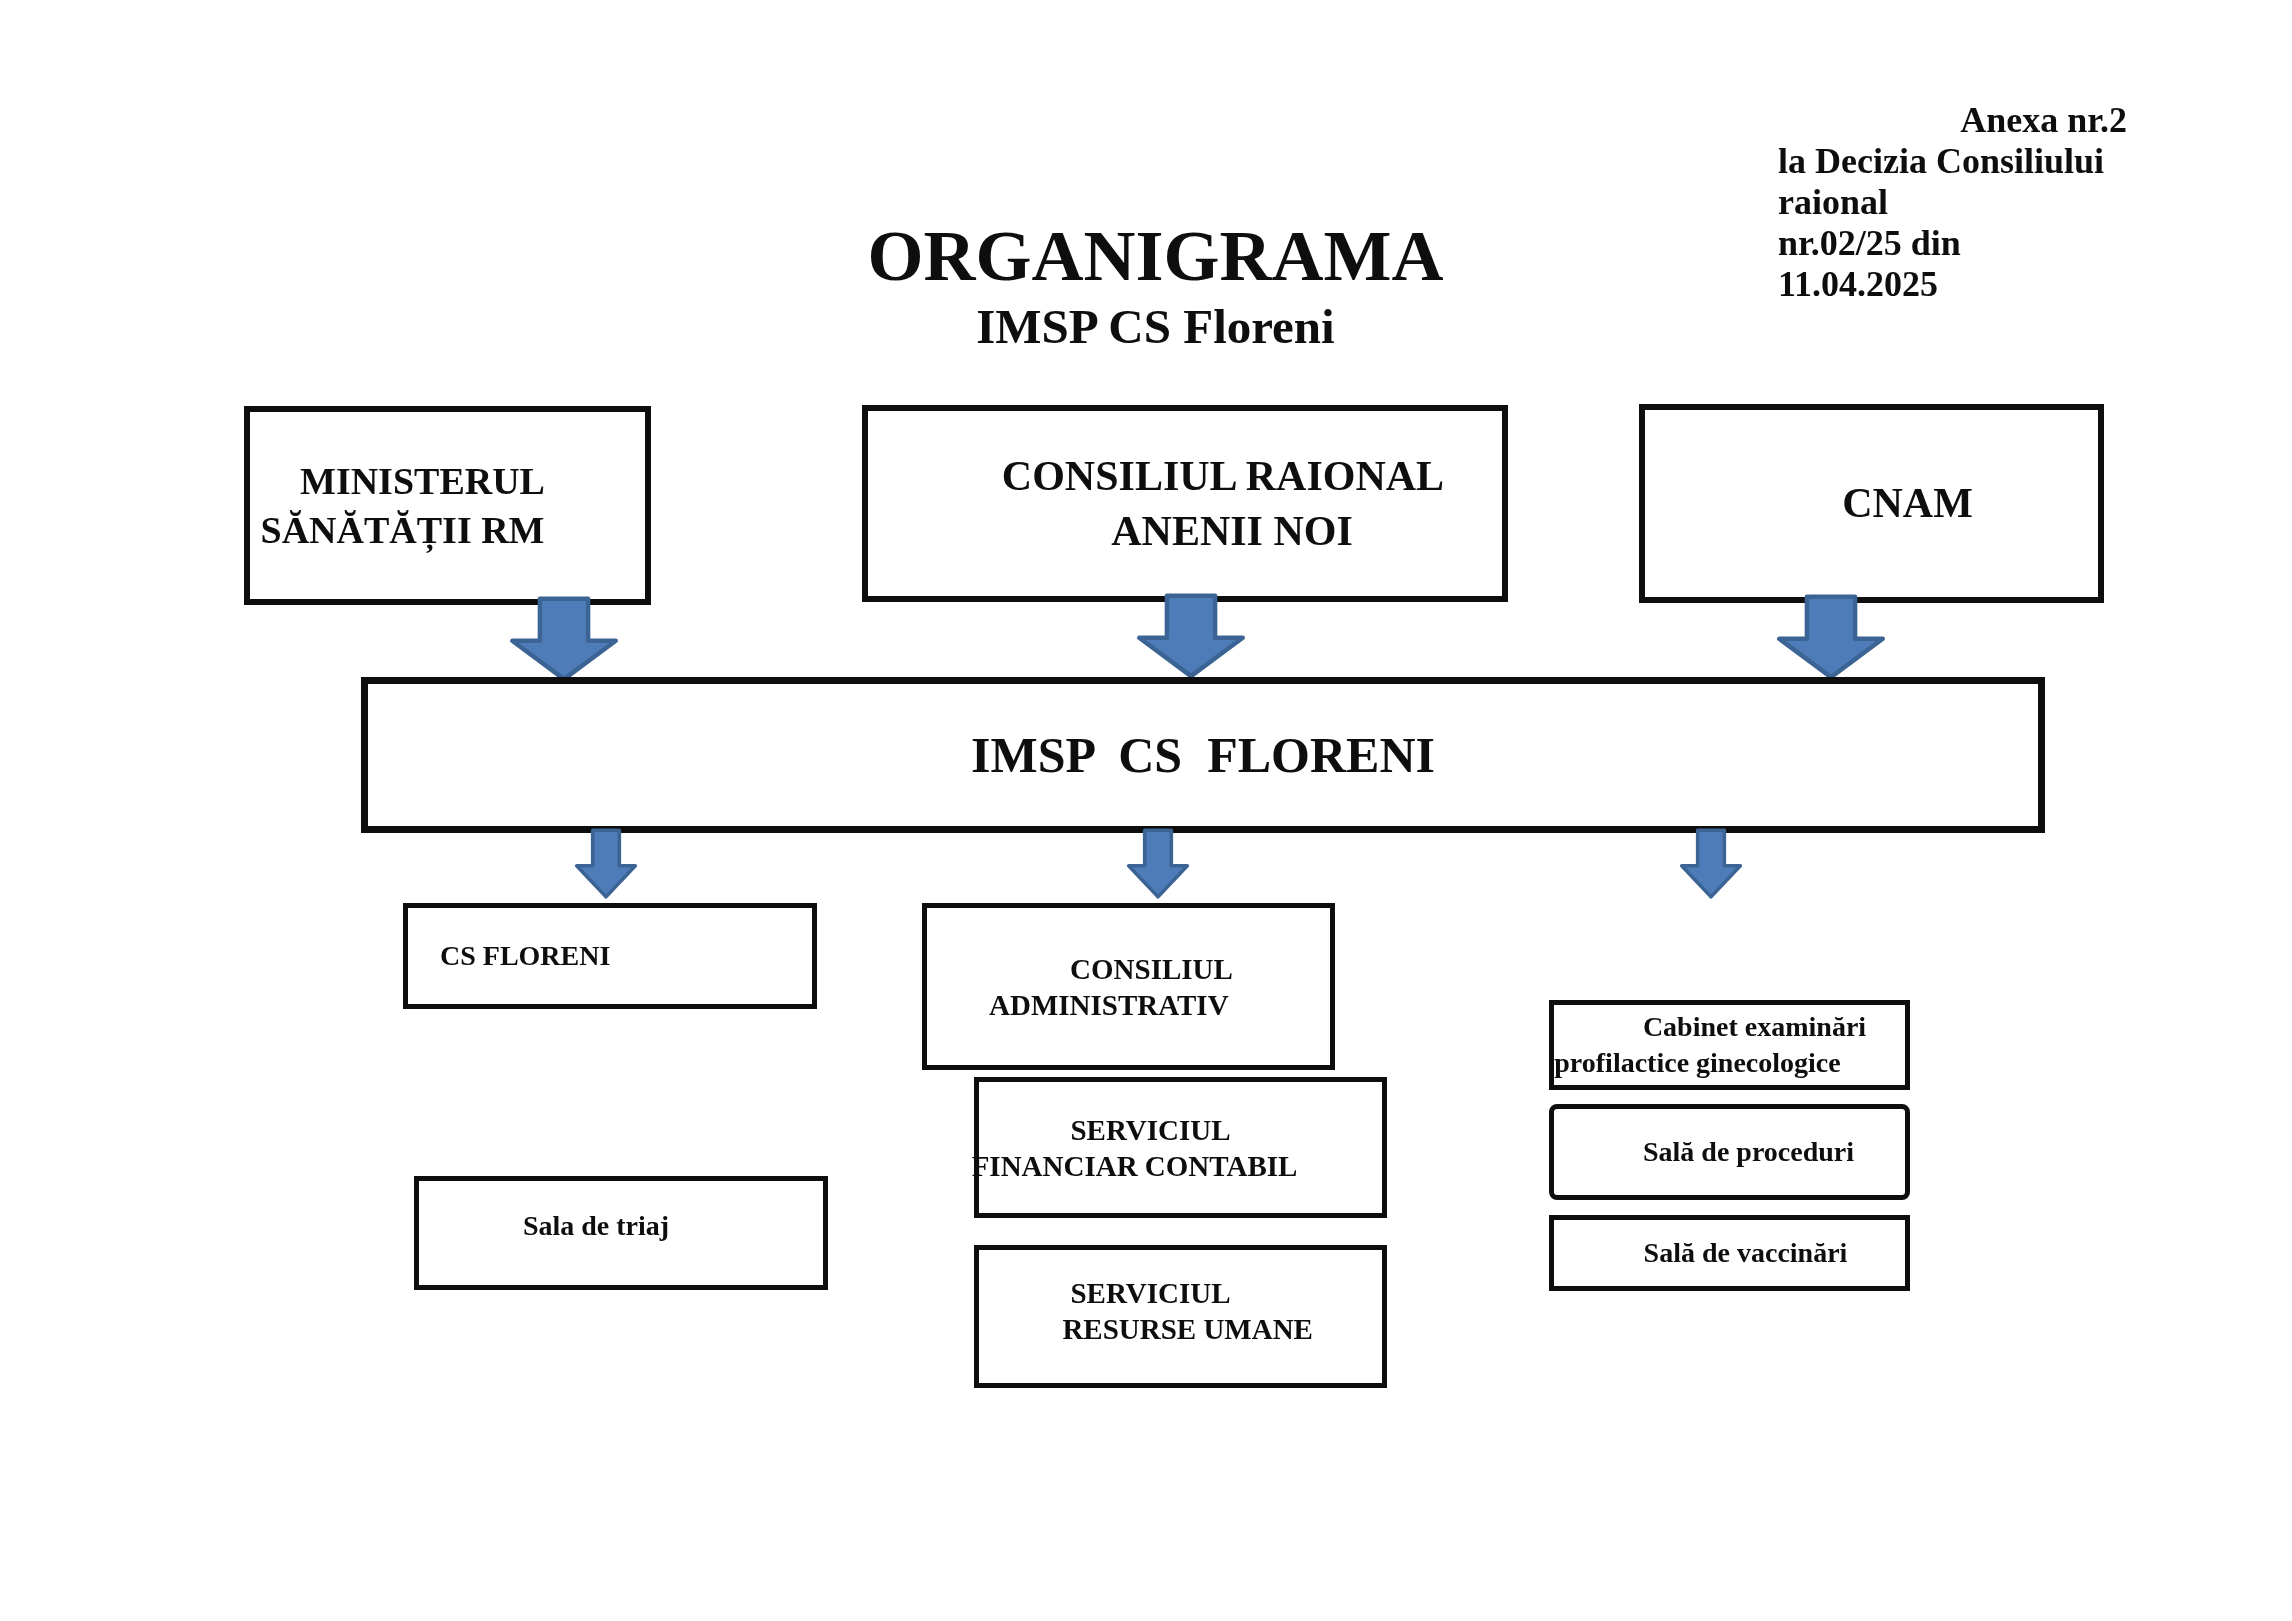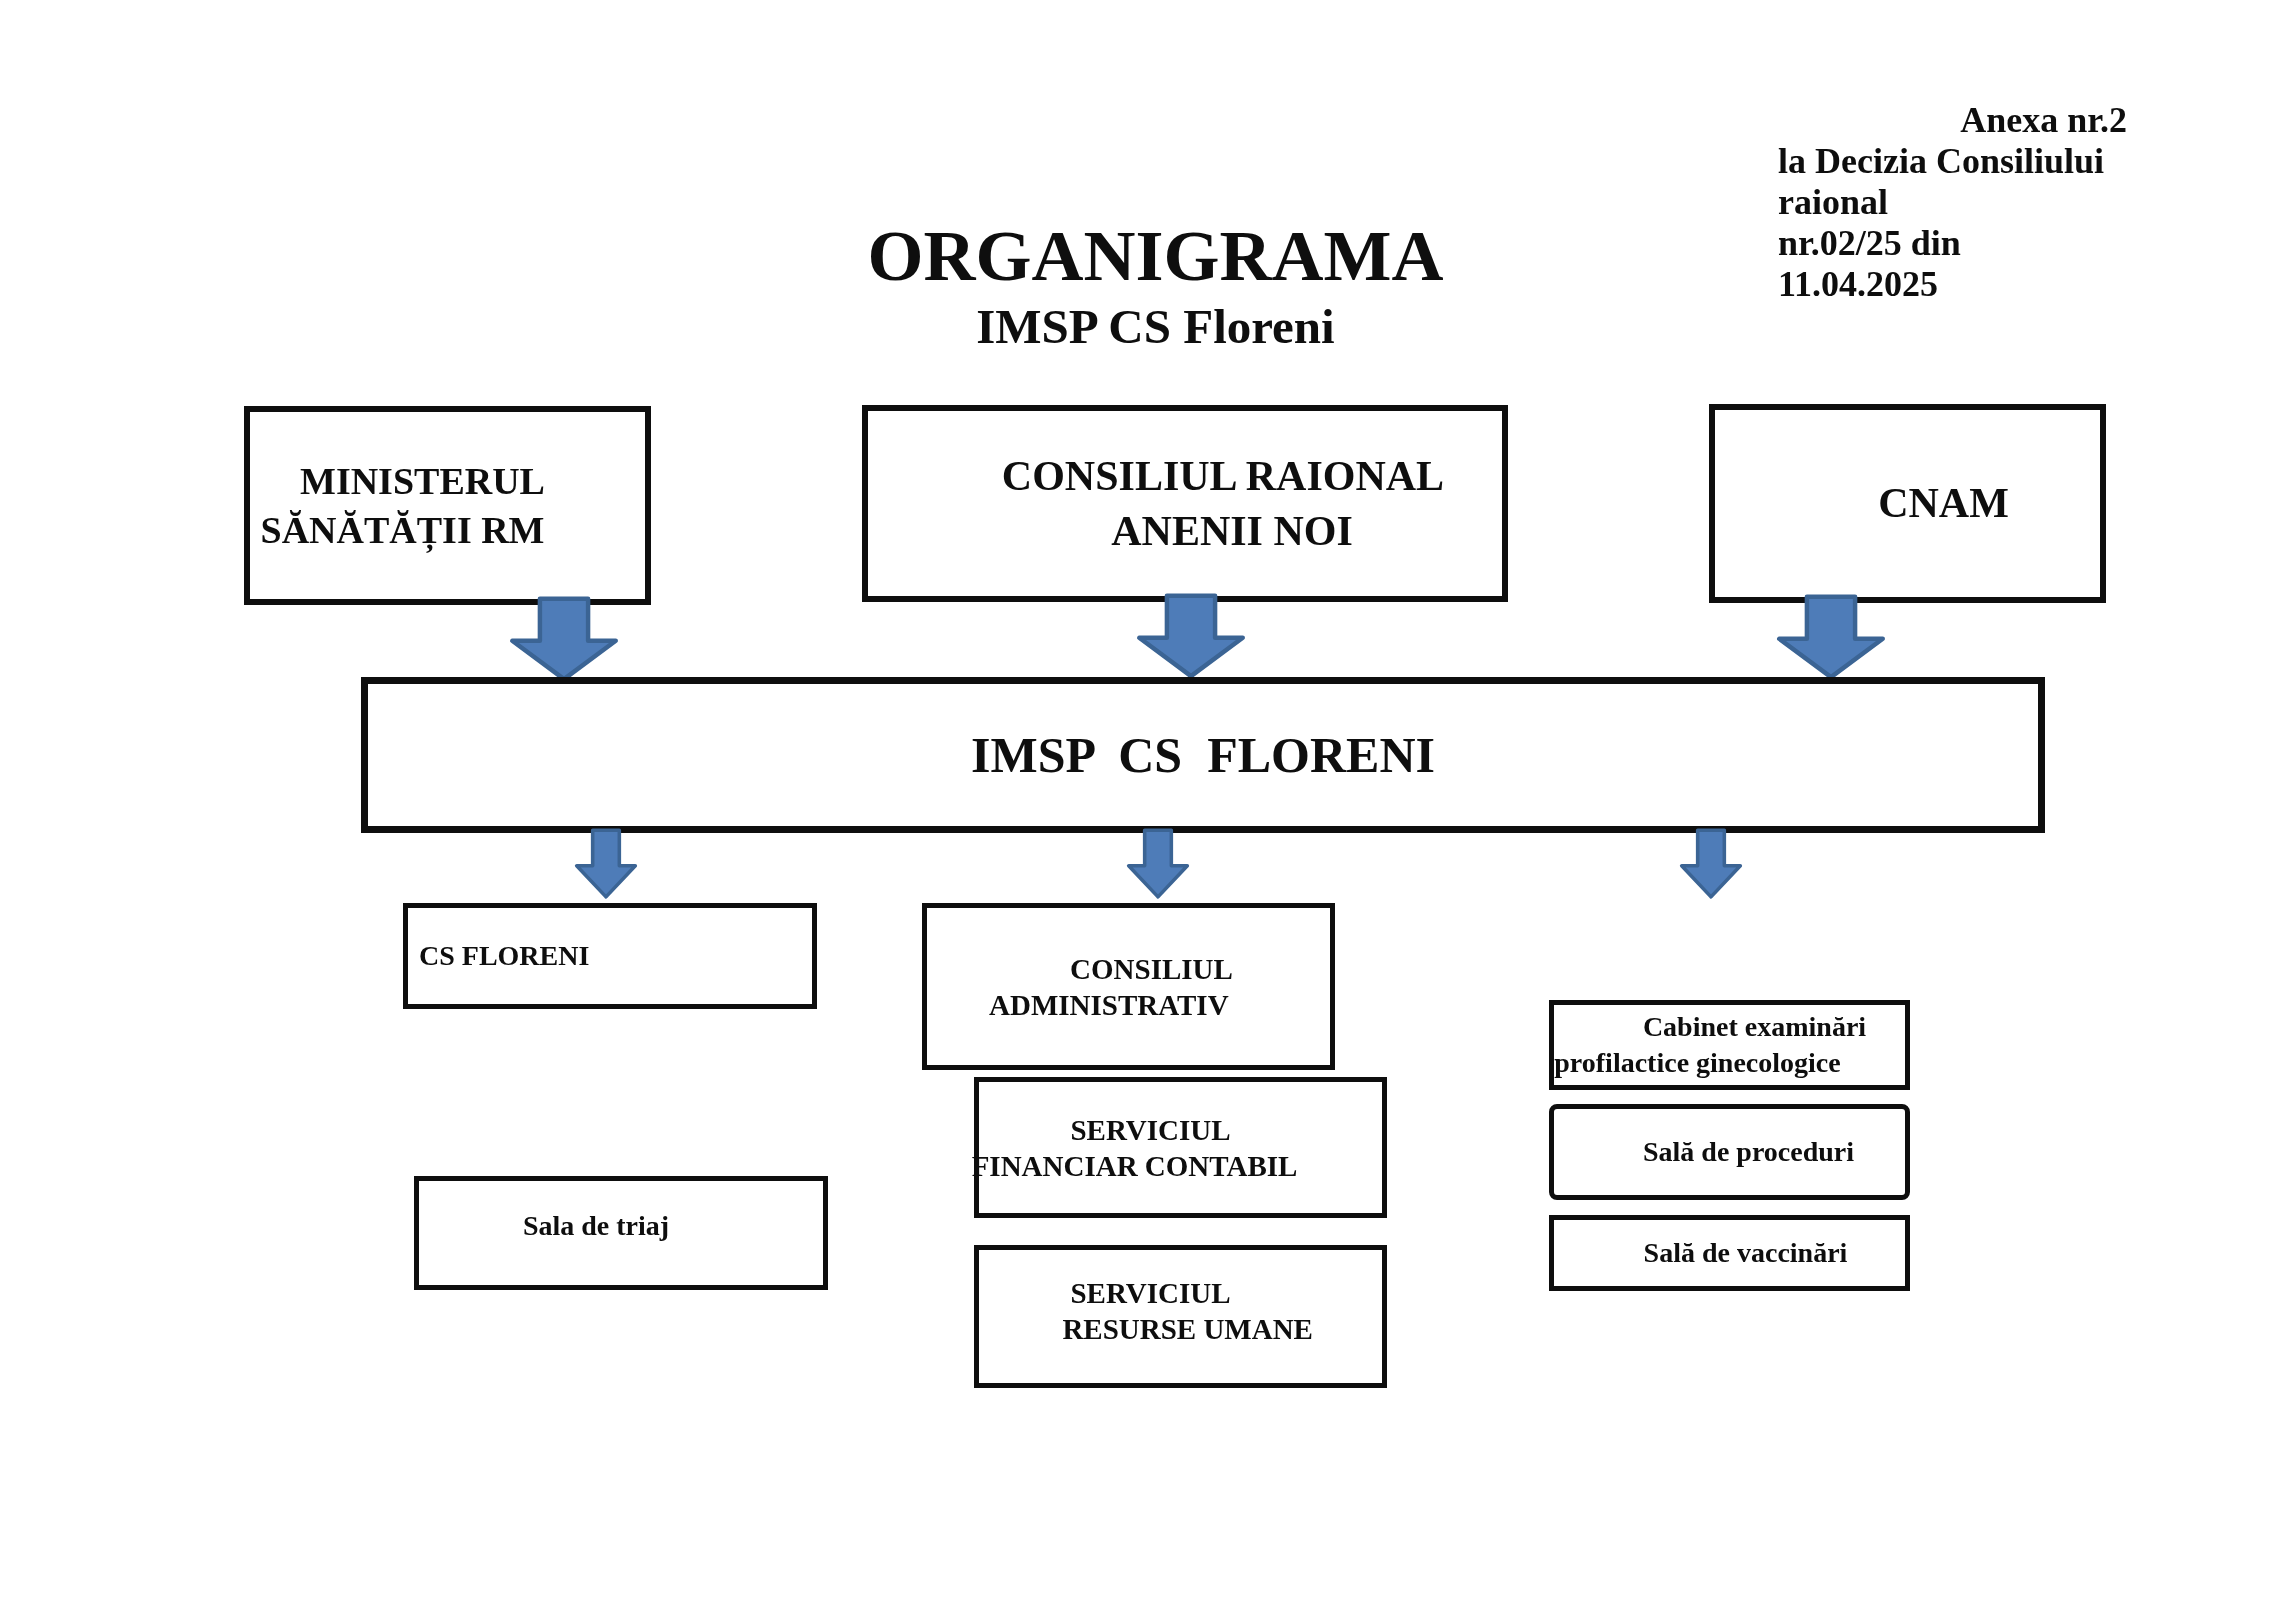--- a/index.html
+++ b/index.html
@@ -54,21 +54,21 @@
     border-width:7.2px;
     font-size:50px;
     line-height:57px;
     white-space:pre;
   }
 
   .col-left  { font-size:28px; line-height:36px; }
   .col-mid   { font-size:29px; line-height:36px; }
   .col-right { font-size:28px; line-height:36px; }
 
-  .align-left{ text-align:left; padding-left:11px;justify-content:center; }
+  .align-left{ text-align:left; padding-left:32px;justify-content:center; }
 
   svg.arrow{ position:absolute; display:block; }
 </style>
 </head>
 <body>
 
 <div class="canvas">
 
   <div class="annotation">
     <div class="a-right">Anexa nr.2</div>
@@ -82,21 +82,21 @@
   <div class="obox thick top-box" style="left:244px; top:406px; width:407px; height:199px;">
     <div class="line" style="left:-25px">MINISTERUL</div>
     <div class="line" style="left:-45px">SĂNĂTĂȚII RM</div>
   </div>
 
   <div class="obox thick top-box wide" style="left:862px; top:405px; width:646px; height:197px;">
     <div class="line" style="left:38px">CONSILIUL RAIONAL</div>
     <div class="line" style="left:47px">ANENII NOI</div>
   </div>
 
-  <div class="obox thick top-box wide" style="left:1709px; top:404px; width:397px; height:199px;justify-content:center;">
+  <div class="obox thick top-box wide" style="left:1639px; top:404px; width:465px; height:199px;justify-content:center;">
     <div class="line" style="left:36px">CNAM</div>
   </div>
 
   <svg class="arrow" style="left:506px; top:596px;" width="116" height="86" viewBox="0 0 130 96">
     <path d="M38,3 H92 V50 H123 L65,93 L7,50 H38 Z" stroke-width="5" stroke-linejoin="round" fill="#4E7CB8" stroke="#3B6494"></path>
   </svg>
   <svg class="arrow" style="left:1133px; top:593px;" width="116" height="86" viewBox="0 0 130 96">
     <path d="M38,3 H92 V50 H123 L65,93 L7,50 H38 Z" stroke-width="5" stroke-linejoin="round" fill="#4E7CB8" stroke="#3B6494"></path>
   </svg>
   <svg class="arrow" style="left:1773px; top:594px;" width="116" height="86" viewBox="0 0 130 96">

